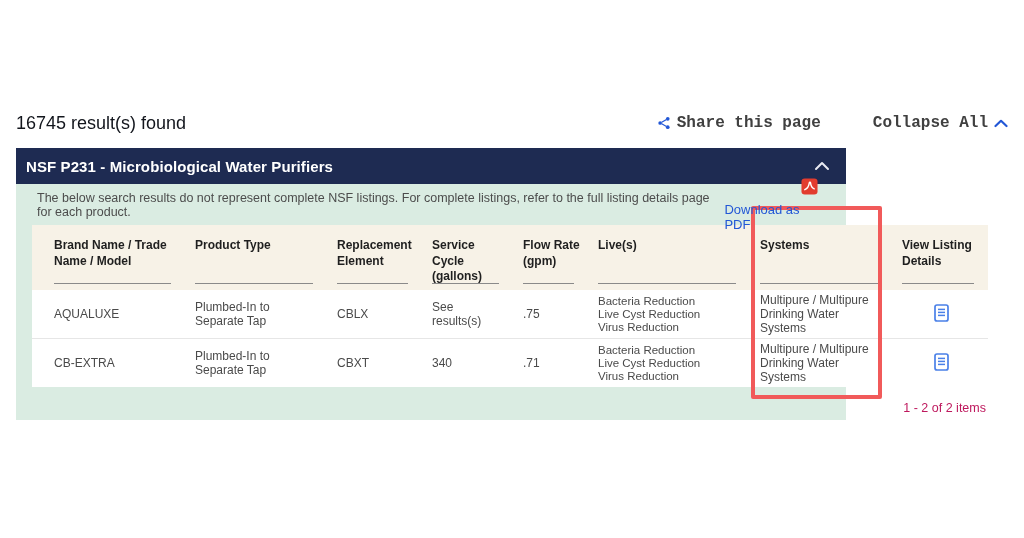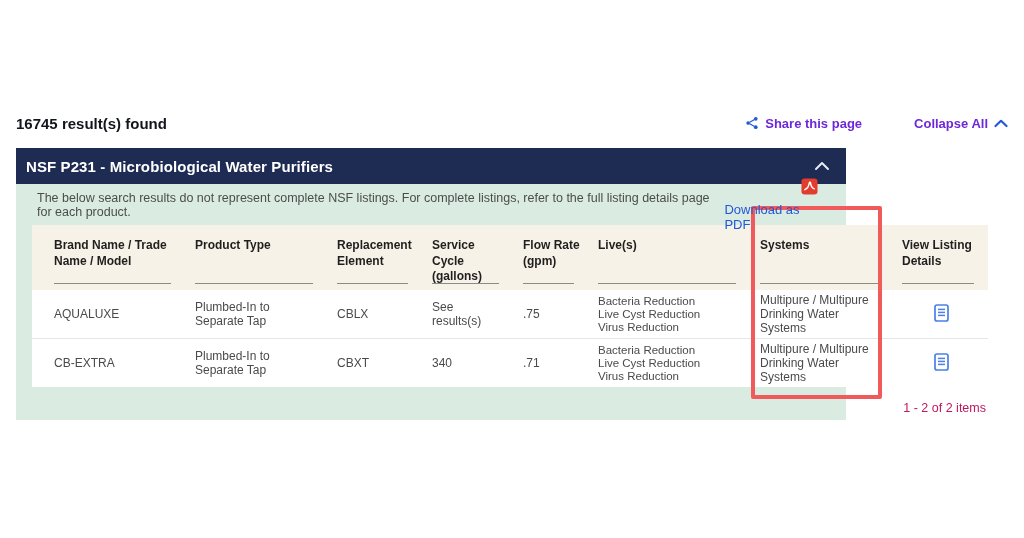--- a/index.html
+++ b/index.html
@@ -2,24 +2,24 @@
 <html><head>
 <meta charset="utf-8">
 <style>
   * { box-sizing: border-box; margin: 0; padding: 0; }
   html, body { width: 1024px; height: 538px; background: #ffffff; overflow: hidden;
     font-family: "Liberation Sans", sans-serif; position: relative; }
 
   
   .topbar { position: absolute; top: 112px; left: 16px; right: 16px; height: 22px;
     display: flex; justify-content: space-between; align-items: center; }
-  .results-count { font-size: 15px; font-weight: 700; color: #12151c; }
+  .results-count { font-size: 18px; font-weight: 400; color: #12151c; }
   .top-links { display: flex; align-items: center; gap: 52px; }
-  .blue-link { display: flex; align-items: center; gap: 6px; color: #6d28d9;
-    font-size: 13px; font-weight: 700; cursor: pointer; }
+  .blue-link { display: flex; align-items: center; gap: 6px; color: #404040;
+    font-size: 16px; font-weight: 700; cursor: pointer; font-family: Liberation Mono, monospace; }
 
   
   .panel { position: absolute; top: 148px; left: 16px; width: 830px; }
   .panel-header { height: 36px; background: #1e2b52; display: flex; align-items: center;
     justify-content: space-between; padding: 0 16px 0 10px; }
   .panel-title { color: #ffffff; font-size: 15px; font-weight: 700; letter-spacing: .1px; }
   .panel-body { background: #daece2; height: 236px; padding: 12px 28px 0 16px; }
 
   .disclaimer-row { display: flex; justify-content: space-between; align-items: center;
     padding-left: 5px; margin-bottom: 12px; height: 17px; }

